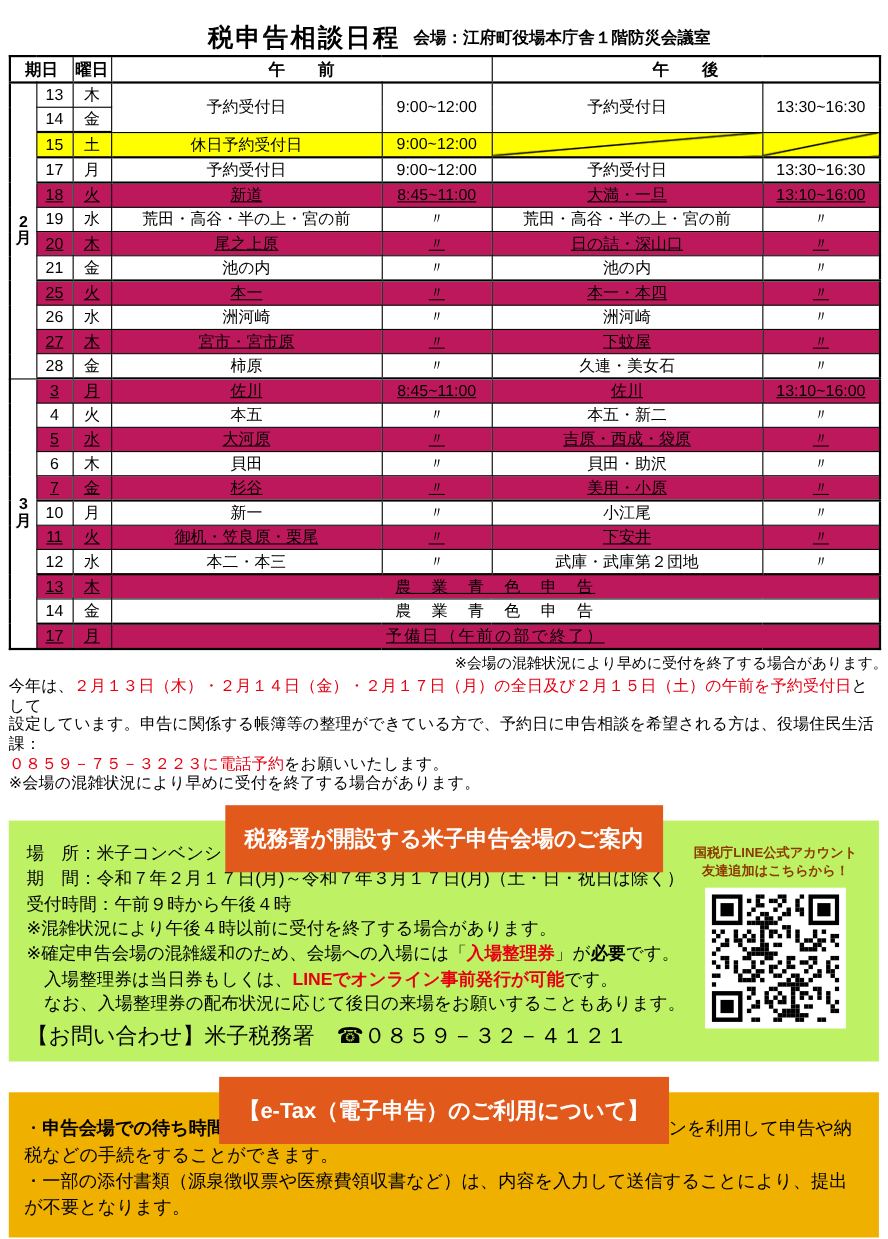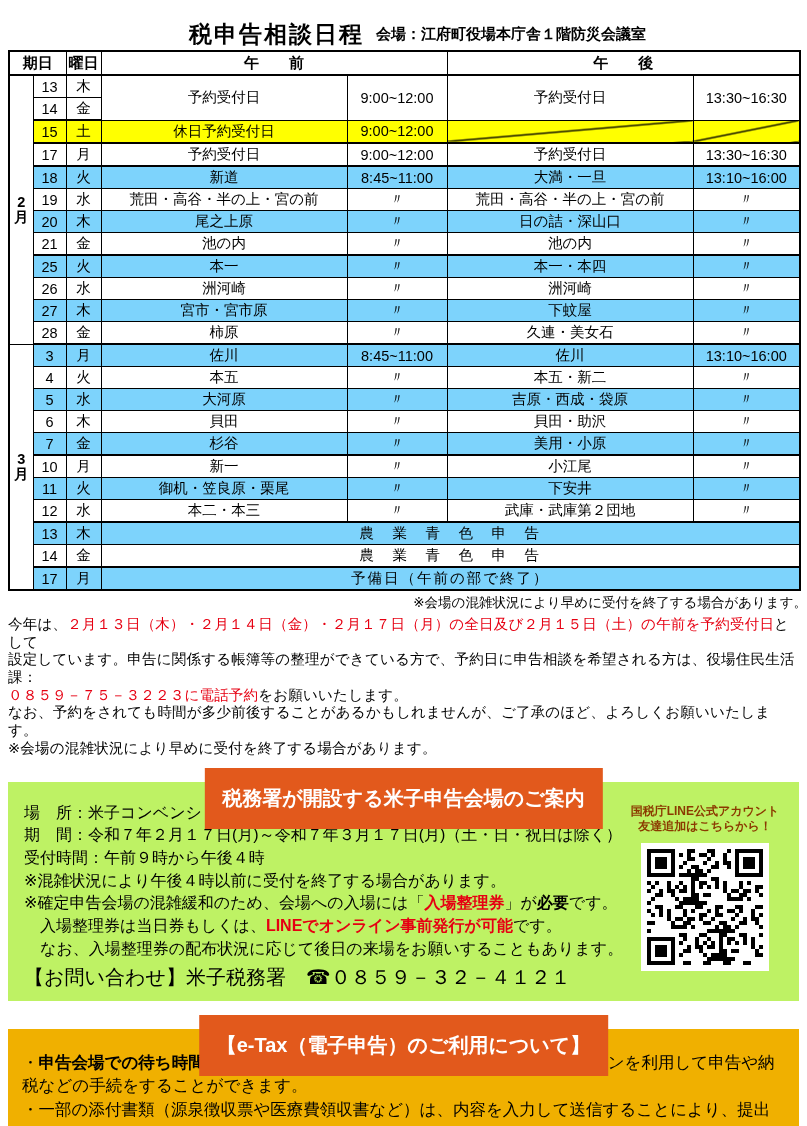--- a/index.html
+++ b/index.html
@@ -17,21 +17,21 @@
   table.sched td{border:1px solid #000;text-align:center;vertical-align:middle;padding:0;height:21px;font-size:14.5px;overflow:hidden;white-space:nowrap;}
   table.sched thead td{font-weight:700;font-size:15px;border-bottom:2.5px solid #000;height:22px;}
   td.hd-am,td.hd-pm{border-left:2px solid #000;font-family:Liberation Mono, monospace;}
   td.month{font-weight:700;font-size:19px;line-height:1.05;background:#fff;}
   td.date{font-size:16px;}
   td.day{font-size:15px;}
   td.place,td.span-cell{border-left:2px solid #000;}
   td.span-cell{letter-spacing:2px;font-size:15px;}
   tr.tk td{border-bottom:2.5px solid #000;}
   td.bb{border-bottom:2.5px solid #000;}
-  .blue{background:#7dd3fc;}
+  .blue{background:#be185d;text-decoration:underline;}
   .yellow{background:#ffff00;}
   td.diag{background-image:linear-gradient(to bottom right,transparent calc(50% - 1.2px),#000 calc(50% - 0.2px),#000 calc(50% + 0.2px),transparent calc(50% + 1.2px));}
   .tbl-note{font-size:13.5px;text-align:right;width:799px;margin:3px 0 4px 0;}
   
   .notice{font-size:14.5px;line-height:1.22;letter-spacing:0.2px;}
   .r{color:#e60012;}
   .b{font-weight:700;}
   .rb{color:#e60012;font-weight:700;}
   
   .section{position:relative;margin-top:24px;}
@@ -261,21 +261,20 @@
           <td colspan="4" class="span-cell blue">予備日（午前の部で終了）</td>
         </tr>
       </tbody>
   </table>
   <div class="tbl-note">※会場の混雑状況により早めに受付を終了する場合があります。</div>
 
   <div class="notice">
     <div class="ln"><span>今年は、</span><span class="r">２月１３日（木）・２月１４日（金）・２月１７日（月）の全日及び２月１５日（土）の午前を予約受付日</span><span>として</span></div>
     <div class="ln"><span>設定しています。申告に関係する帳簿等の整理ができている方で、予約日に申告相談を希望される方は、役場住民生活課：</span></div>
     <div class="ln"><span class="r">０８５９－７５－３２２３に電話予約</span><span>をお願いいたします。</span></div>
-    <div class="ln"><span>なお、予約をされても時間が多少前後することがあるかもしれませんが、ご了承のほど、よろしくお願いいたします。</span></div>
     <div class="ln"><span>※会場の混雑状況により早めに受付を終了する場合があります。</span></div>
   </div>
 
   <div class="section">
     <div class="banner">税務署が開設する米子申告会場のご案内</div>
     <div class="cream">
       <div class="cream-left">
         <div class="ln"><span>場　所：米子コンベンションセンター２階　国際会議室</span></div>
         <div class="ln"><span>期　間：令和７年２月１７日(月)～令和７年３月１７日(月)（土・日・祝日は除く）</span></div>
         <div class="ln"><span>受付時間：午前９時から午後４時</span></div>

